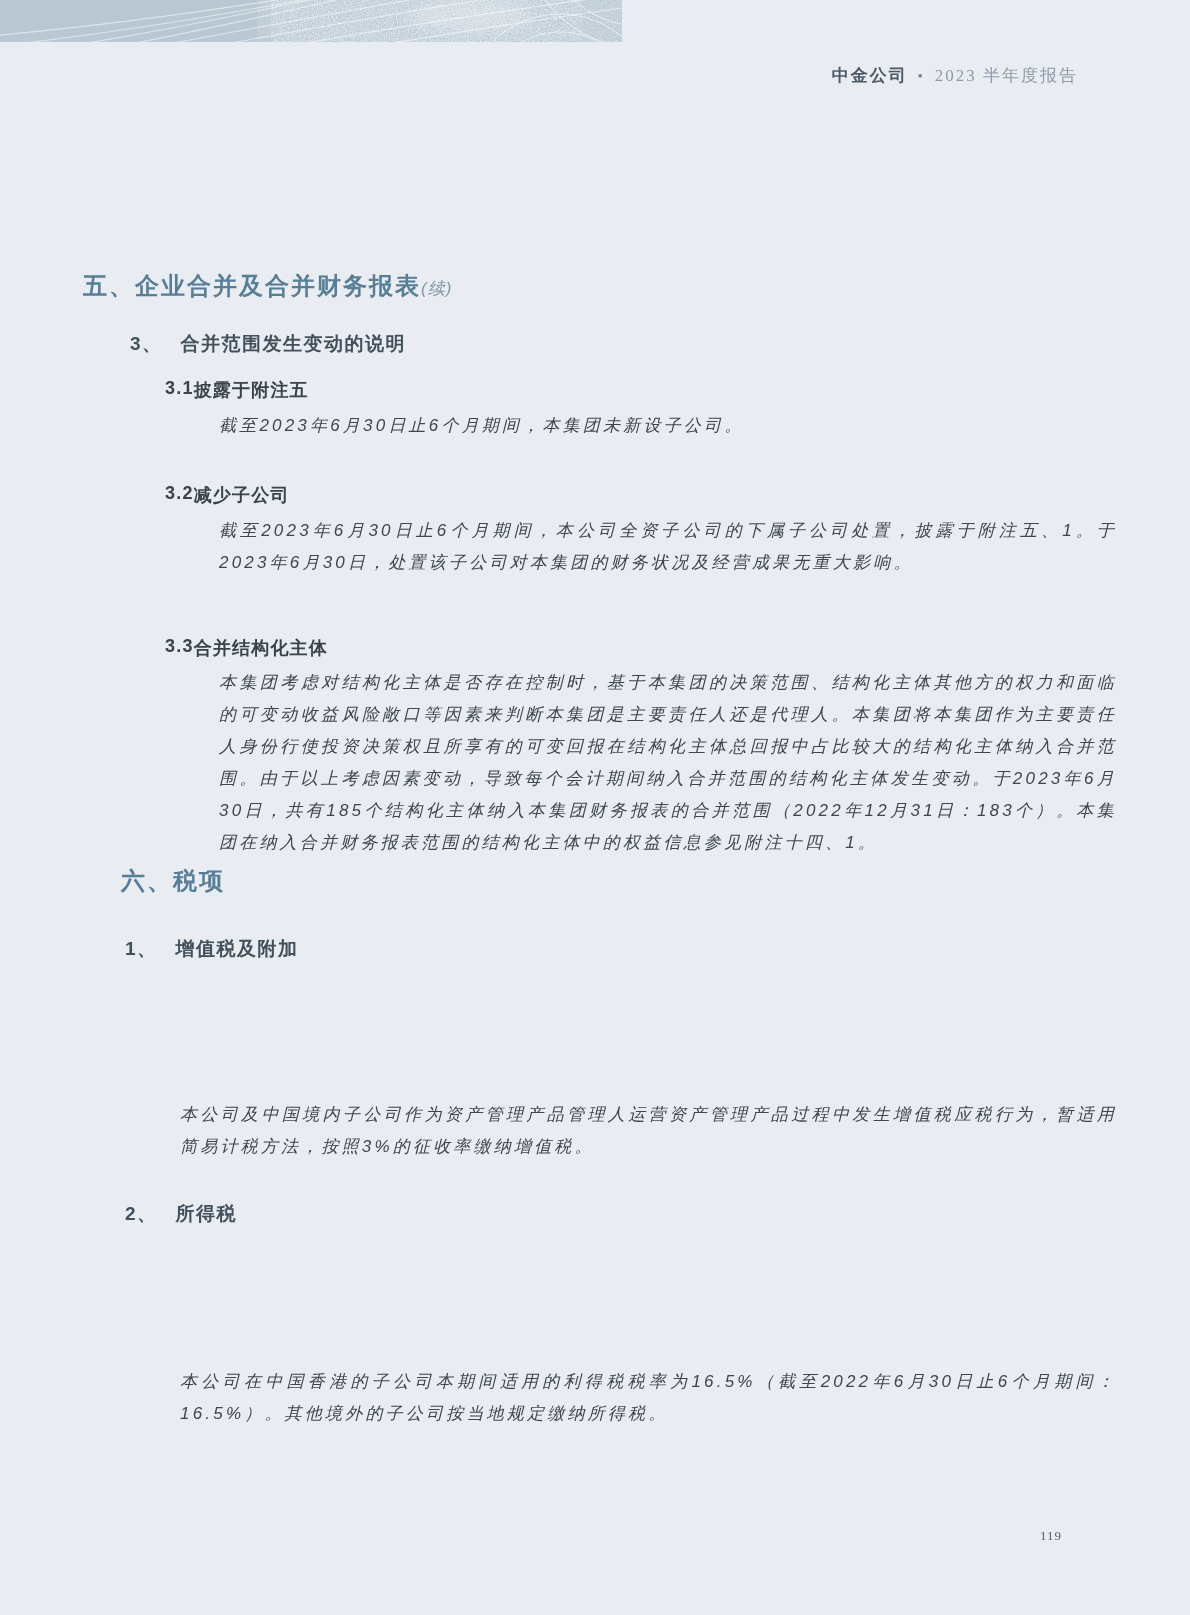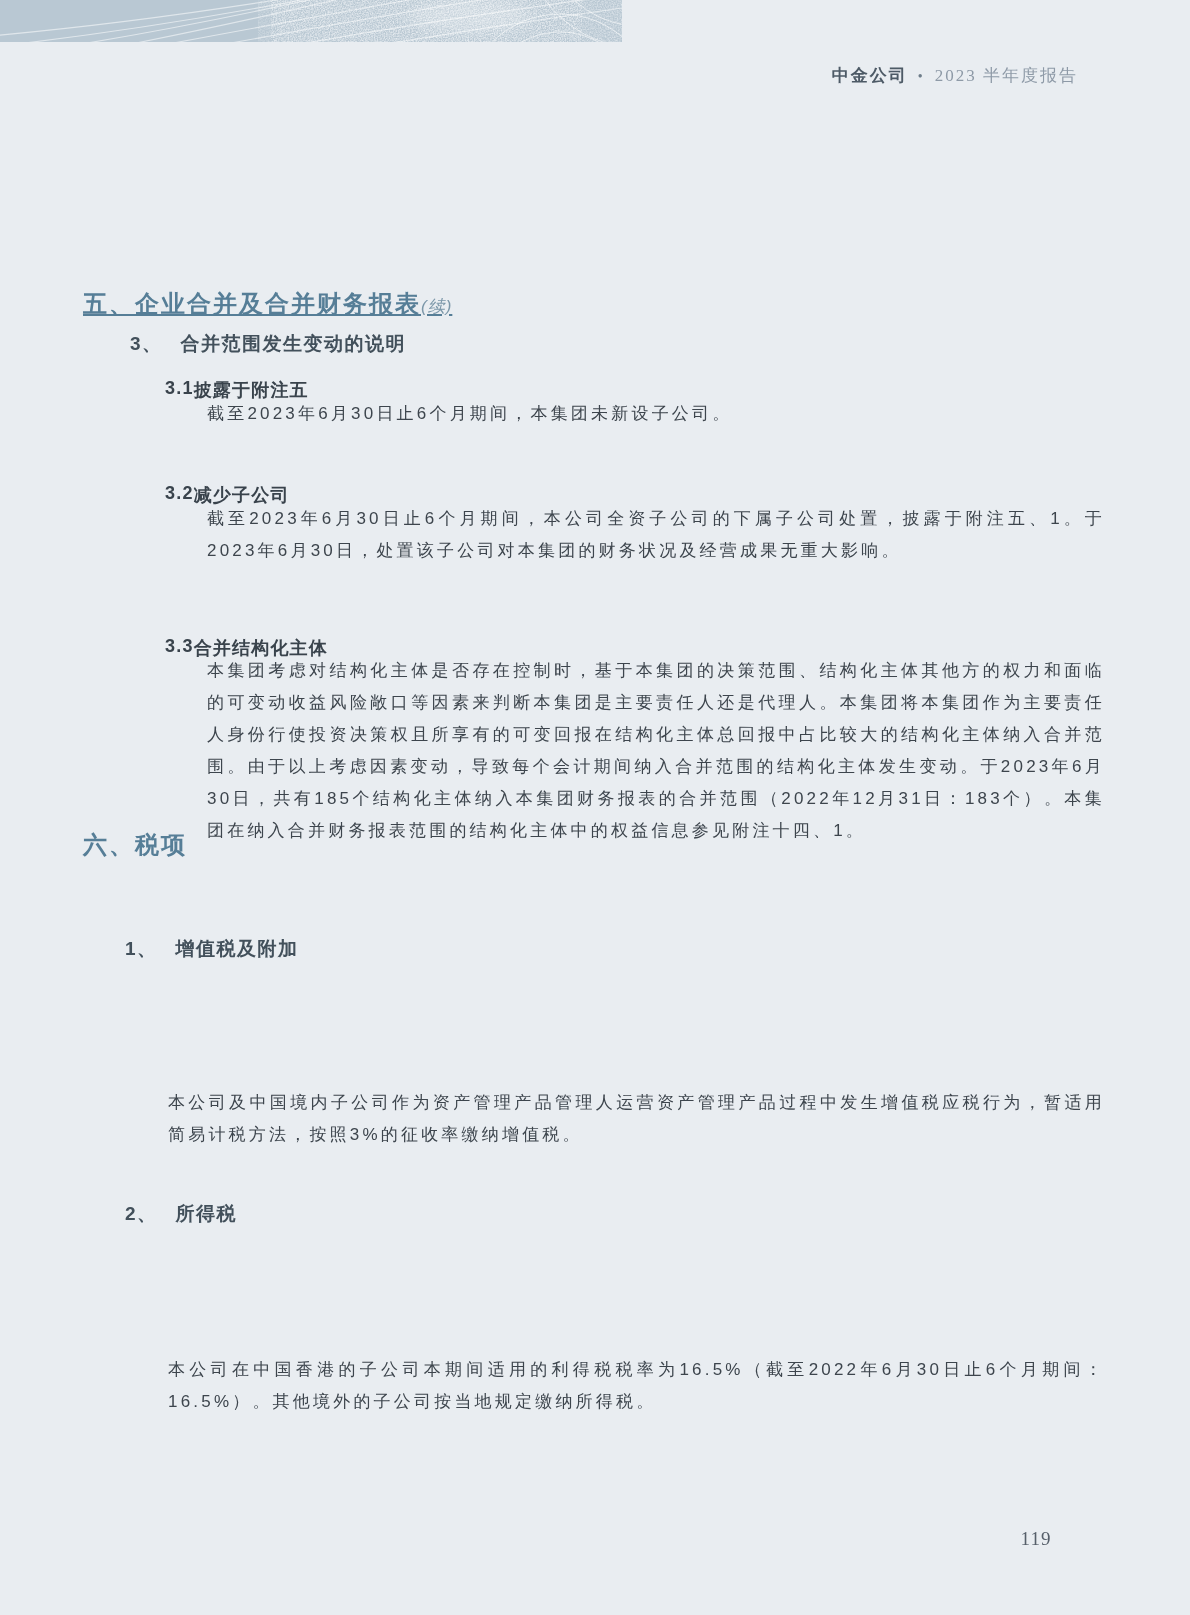--- a/index.html
+++ b/index.html
@@ -21,56 +21,56 @@
   .running-header .dot{color:#6e7d8a;font-size:14px;margin:0 10px;}
   .running-header .report{color:#8e9aa7;}
   .sec-heading{
     position:absolute;left:83px;
     font-size:24px;font-weight:700;color:#567e97;
     letter-spacing:2px;white-space:nowrap;margin:0;
   }
   .sec-heading .suffix{
     font-size:17px;font-weight:400;font-style:italic;color:#7b97a9;letter-spacing:1px;
   }
-  .sec5{top:288px;text-decoration:underline;}
-  .sec6{top:829px;}
+  .sec5{top:270px;}
+  .sec6{top:865px;margin-left:38px;}
   .subsec{
     position:absolute;display:flex;gap:18px;
     font-size:19px;font-weight:700;color:#42505b;letter-spacing:1.5px;white-space:nowrap;
   }
   .sub3{top:315px;left:130px;}
   .sub61{top:920px;left:125px;}
   .sub62{top:1185px;left:125px;}
   .item-heading{
     position:absolute;left:165px;display:flex;
     font-size:18px;font-weight:700;color:#39434c;letter-spacing:1.2px;white-space:nowrap;
   }
   .item31{top:360px;}
   .item32{top:465px;}
   .item33{top:618px;text-align:right;}
   .para{
-    position:absolute;margin:0;
+    position:absolute;margin:12px;
     font-size:17px;line-height:32px;letter-spacing:3.2px;
     color:#3d454d;
-    text-align:justify;text-justify:inter-character;
+    text-align:justify;text-justify:inter-character;font-style:italic;
   }
   .para.lv3{left:207px;width:898px;}
   .para.lv2{left:168px;width:937px;}
   .p31{top:398px;}
   .p32{top:503px;}
   .p33{top:655px;}
   .p61a{top:957px;}
   .p61b{top:1087px;}
   .p62a{top:1226px;}
   .p62b{top:1354px;}
   .page-number{
-    position:absolute;top:1528px;left:996px;width:80px;
-    text-align:center;
+    position:absolute;top:1528px;left:1040px;width:80px;
+    text-align:left;
     font-family:"Liberation Serif","DejaVu Serif",serif;
-    font-size:19px;color:#565f6a;letter-spacing:1px;
+    font-size:13px;color:#565f6a;letter-spacing:1px;
   }
 </style>
 </head>
 <body>
 
 <div class="page">
 
   <svg class="banner" width="622" height="42" viewBox="0 0 622 42" aria-hidden="true">
     <defs>
       <filter id="grain" x="-40%" y="-120%" width="180%" height="340%">

